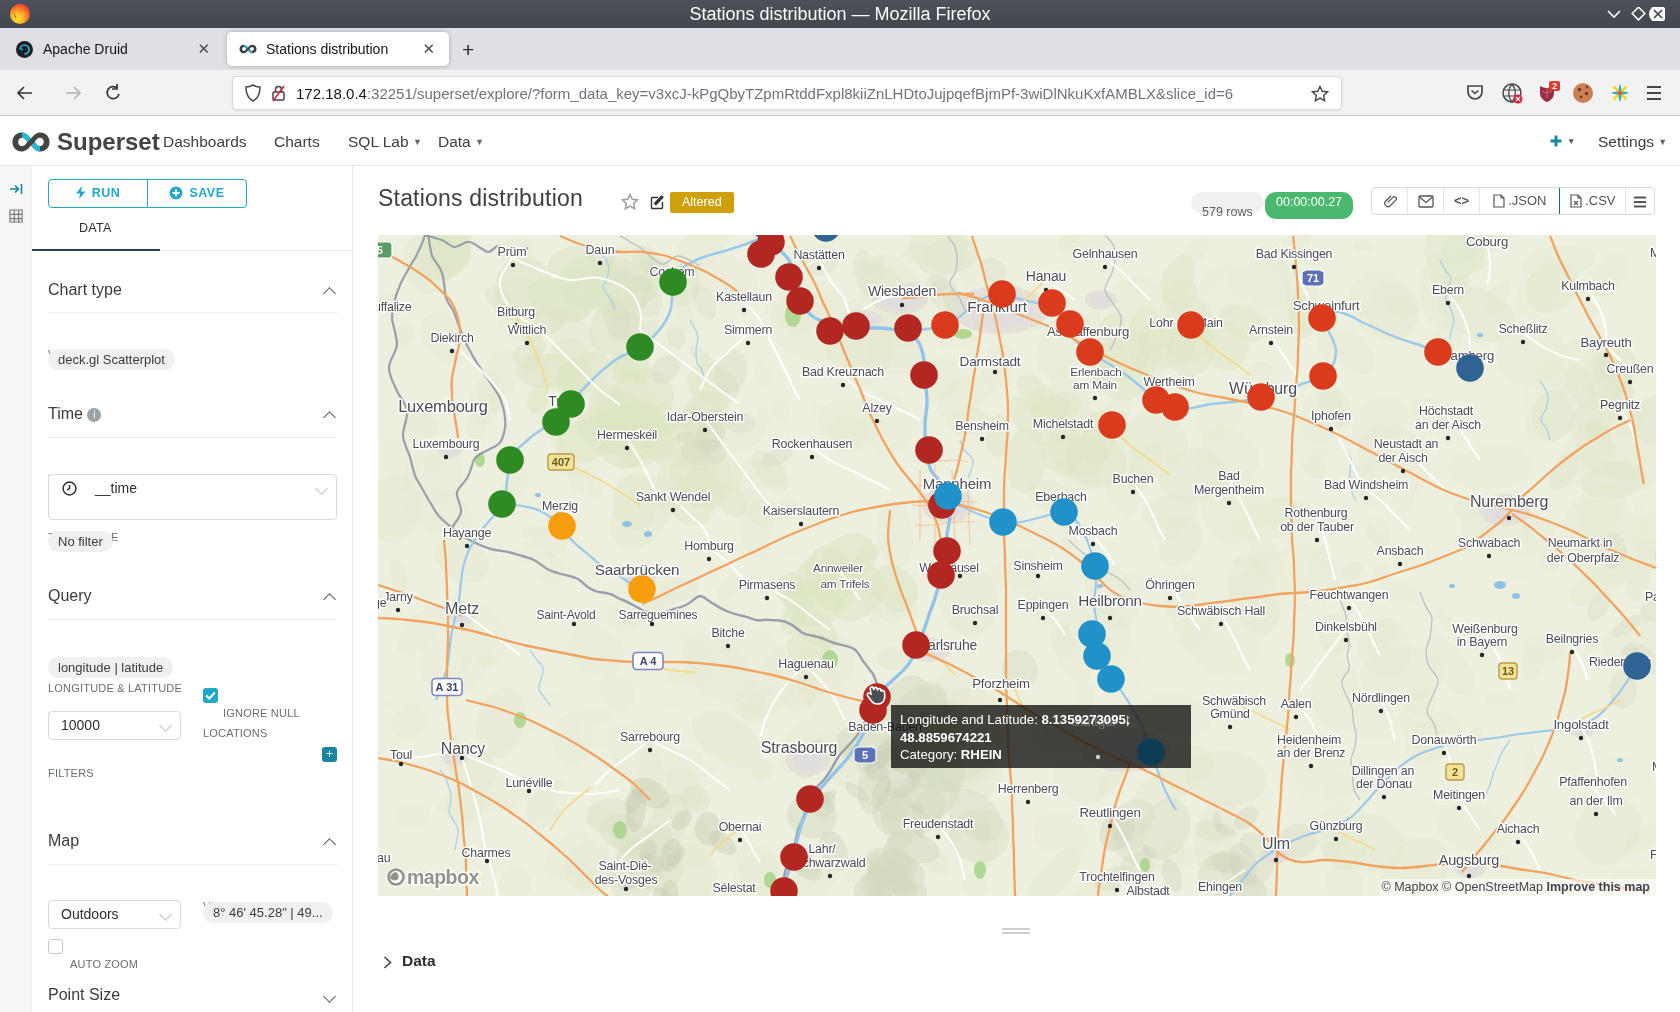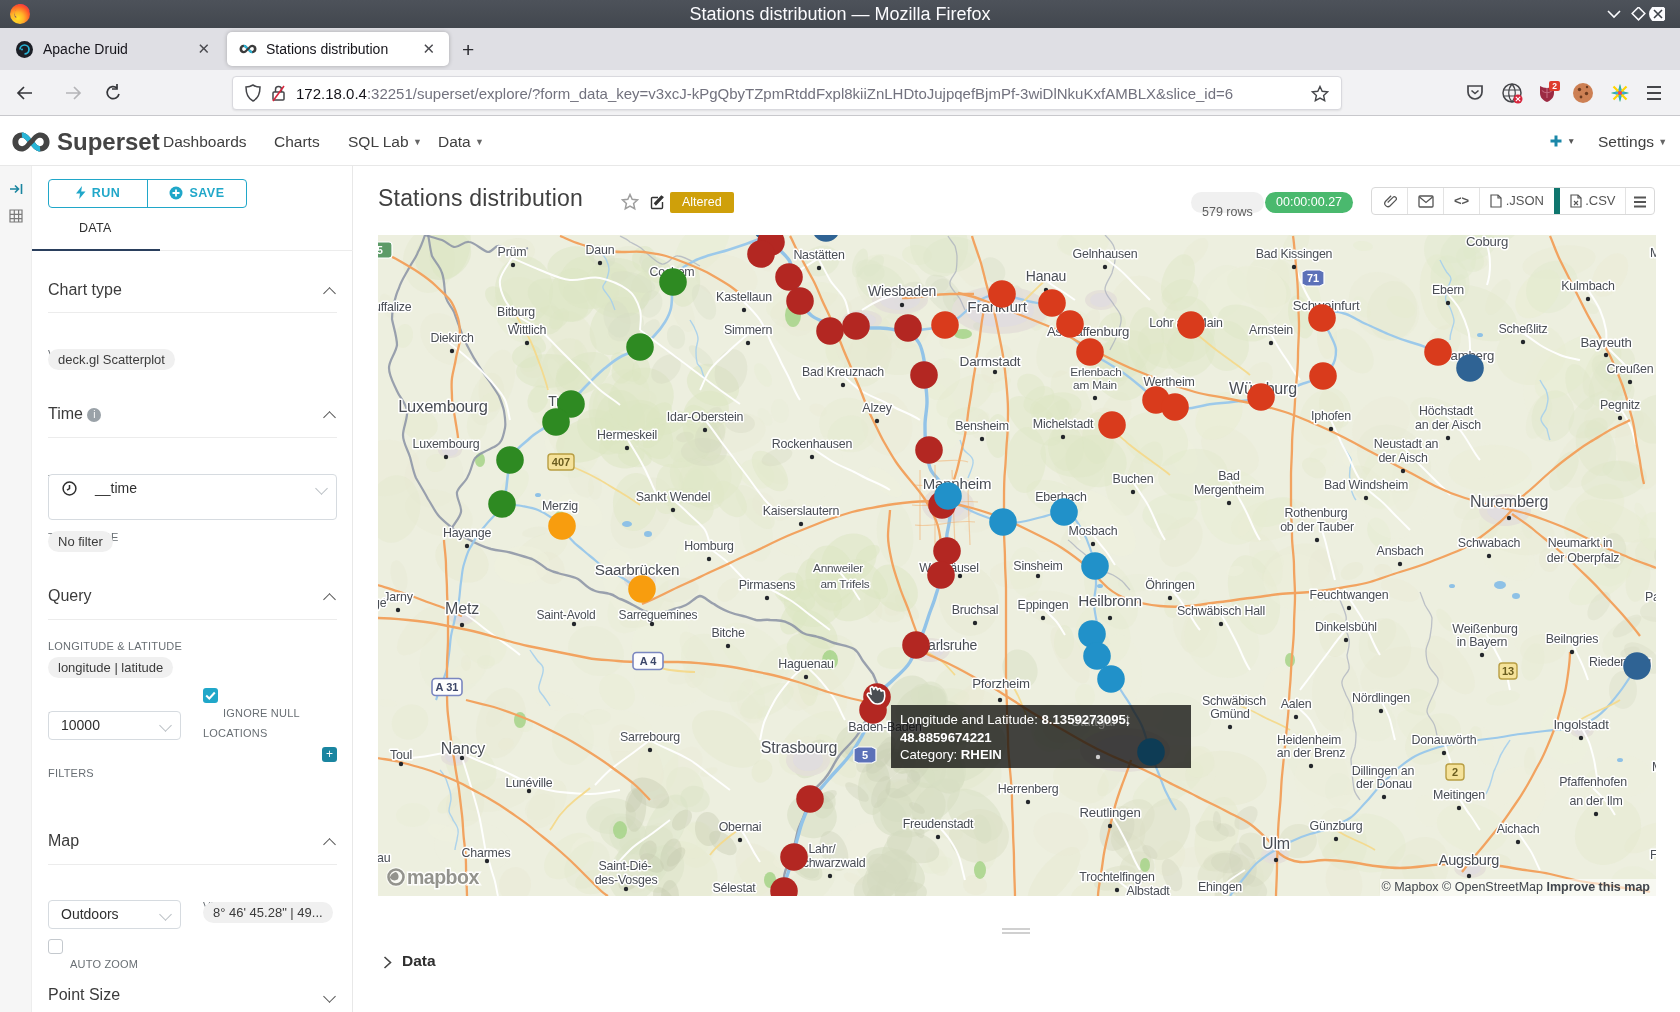--- a/index.html
+++ b/index.html
@@ -189,21 +189,21 @@
       </svg>
     <span style="margin-left:46px">__time</span>
     <div class="chev down" style="left:268px;top:9px;border-color:#b9bfc4"></div>
   </div>
   <div class="lbl" style="left:16px;top:349px">TIME RANGE</div>
   <div class="pill" style="left:16px;top:365px">No filter</div>
 
   <div class="hdr" style="left:16px;top:421px">Query</div>
   <div class="chev up" style="left:293px;top:429px"></div>
   <div class="divider" style="top:453px"></div>
-  <div class="lbl" style="left:16px;top:458px">LONGITUDE &amp; LATITUDE</div>
+  <div class="lbl" style="left:16px;top:500px">LONGITUDE &amp; LATITUDE</div>
   <div class="pill" style="left:16px;top:491px">longitude | latitude</div>
   <div class="lbl" style="left:16px;top:528px">ROW LIMIT</div>
   <div class="selbox" style="left:16px;top:545px;width:133px;height:29px;line-height:27px"><span style="margin-left:12px">10000</span><div class="chev down" style="left:112px;top:9px;border-color:#b9bfc4"></div></div>
   <div class="abs" style="left:171px;top:522px;width:15px;height:15px;background:#20a7c9;border-radius:3px"><svg width="15" height="15" viewBox="0 0 15 15">
         <path d="M3.2 7.5 L6.3 10.5 L11.8 4.5" stroke="#fff" stroke-width="2" fill="none"></path>
       </svg></div>
   <div class="lbl" style="left:191px;top:525px">IGNORE NULL</div>
   <div class="lbl" style="left:171px;top:545px">LOCATIONS</div>
   <div class="lbl" style="left:16px;top:585px">FILTERS</div>
   <div class="abs" style="left:290px;top:581px;width:15px;height:15px;background:#1a85a0;border-radius:3px;color:#fff;font-size:12px;text-align:center;line-height:14px">+</div>
@@ -227,31 +227,31 @@
   <svg class="abs" style="left:267px;top:27px" width="18" height="18" viewBox="0 0 18 18">
       <path d="M9 1.5 L11.2 6.3 16.5 6.9 12.6 10.5 13.7 15.7 9 13.1 4.3 15.7 5.4 10.5 1.5 6.9 6.8 6.3 Z" fill="none" stroke="#9e9e9e" stroke-width="1.5"></path>
     </svg>
   <svg class="abs" style="left:296px;top:29px" width="15" height="15" viewBox="0 0 15 15">
       <path d="M12.5 7 v5.5 a1 1 0 0 1 -1 1 h-9 a1 1 0 0 1 -1 -1 v-9 a1 1 0 0 1 1 -1 H8" fill="none" stroke="#333" stroke-width="1.4"></path>
       <path d="M6 9.5 L13 2.2 M13 2.2 l-1.6 -1 -6.8 7 1.3 1.5 Z" stroke="#333" stroke-width="1.3" fill="#333"></path>
     </svg>
   <div class="abs" style="left:316px;top:26px;height:21px;background:#cfa00a;border-radius:2px;color:#fff;font-size:12.5px;line-height:21px;padding:0 12px">Altered</div>
 
   <div class="abs" style="left:837px;top:26px;height:21px;background:#f0f0f0;border-radius:11px;color:#5f5f5f;font-size:12.5px;line-height:21px;padding:10px 11px">579 rows</div>
-  <div class="abs" style="left:911px;top:26px;height:21px;background:#4ab96e;border-radius:11px;color:#fff;font-size:12.5px;line-height:21px;padding:0 11px">00:00:00.27</div>
+  <div class="abs" style="left:911px;top:26px;height:27px;background:#4ab96e;border-radius:11px;color:#fff;font-size:12.5px;line-height:21px;padding:0 11px">00:00:00.27</div>
   <div class="abs" style="left:1017px;top:21px;width:284px;height:28px;border:1px solid #d9d9d9;border-radius:4px;background:#fff;display:flex;align-items:center">
     <div style="width:36px;text-align:center;border-right:1px solid #e3e3e3;height:100%;line-height:26px"><svg width="15" height="15" viewBox="0 0 15 15" style="vertical-align:-3px">
           <path d="M6 9 L11.5 3.5 a2.1 2.1 0 0 1 3 3 L8.6 12.4 a3.4 3.4 0 0 1 -4.8 -4.8 L9.6 1.8" fill="none" stroke="#555" stroke-width="1.3" transform="scale(.95)"></path>
         </svg></div>
     <div style="width:36px;text-align:center;border-right:1px solid #e3e3e3;height:100%;line-height:26px"><svg width="16" height="13" viewBox="0 0 16 13" style="vertical-align:-2px">
           <rect x="1" y="1" width="14" height="11" rx="1" fill="none" stroke="#555" stroke-width="1.3"></rect>
           <path d="M1.5 2 L8 7.5 L14.5 2" fill="none" stroke="#555" stroke-width="1.3"></path>
         </svg></div>
     <div style="width:36px;text-align:center;border-right:1px solid #e3e3e3;height:100%;line-height:26px;font-size:13px;color:#555;font-weight:bold">&lt;&gt;</div>
-    <div style="width:80px;text-align:center;border-right:6px solid #0f766e;height:100%;line-height:26px;font-size:13px;color:#555"><svg width="12" height="14" viewBox="0 0 12 14" style="vertical-align:-3px">
+    <div style="width:80px;text-align:center;border-right:1px solid #0f766e;height:100%;line-height:26px;font-size:13px;color:#555"><svg width="12" height="14" viewBox="0 0 12 14" style="vertical-align:-3px">
           <path d="M1 1 h7 l3 3 v9 h-10 Z" fill="none" stroke="#555" stroke-width="1.2"></path>
           <path d="M8 1 v3 h3" fill="none" stroke="#555" stroke-width="1.2"></path>
         </svg> .JSON</div>
     <div style="width:66px;text-align:center;border-right:1px solid #e3e3e3;height:100%;line-height:26px;font-size:13px;color:#555"><svg width="12" height="14" viewBox="0 0 12 14" style="vertical-align:-3px">
           <path d="M1 1 h7 l3 3 v9 h-10 Z" fill="none" stroke="#555" stroke-width="1.2"></path>
           <path d="M8 1 v3 h3" fill="none" stroke="#555" stroke-width="1.2"></path>
           <path d="M4 7 l4 4 m0 -4 l-4 4" stroke="#555" stroke-width="1.1"></path>
         </svg> .CSV</div>
     <div style="flex:1;text-align:center;height:100%;line-height:26px"><svg width="14" height="12" viewBox="0 0 14 12" style="vertical-align:-2px">
           <path d="M1 1.5 h12 M1 6 h12 M1 10.5 h12" stroke="#555" stroke-width="1.8"></path>

